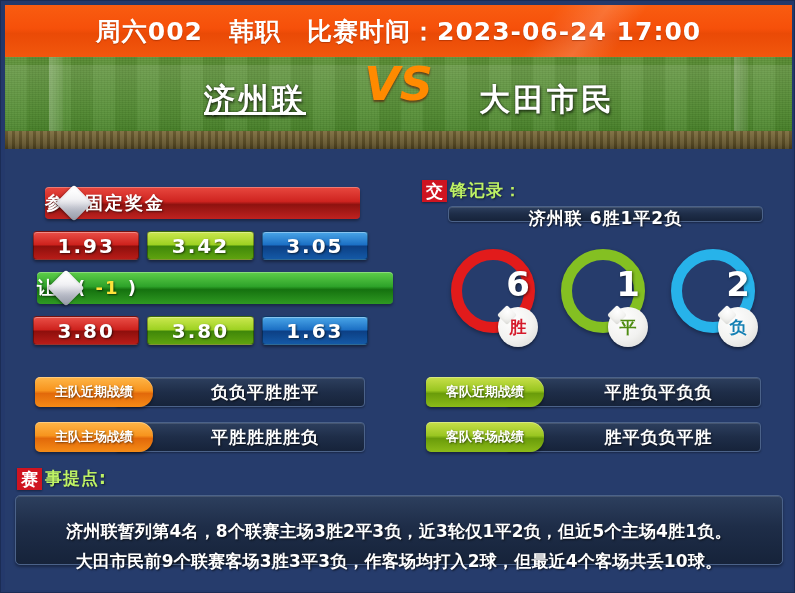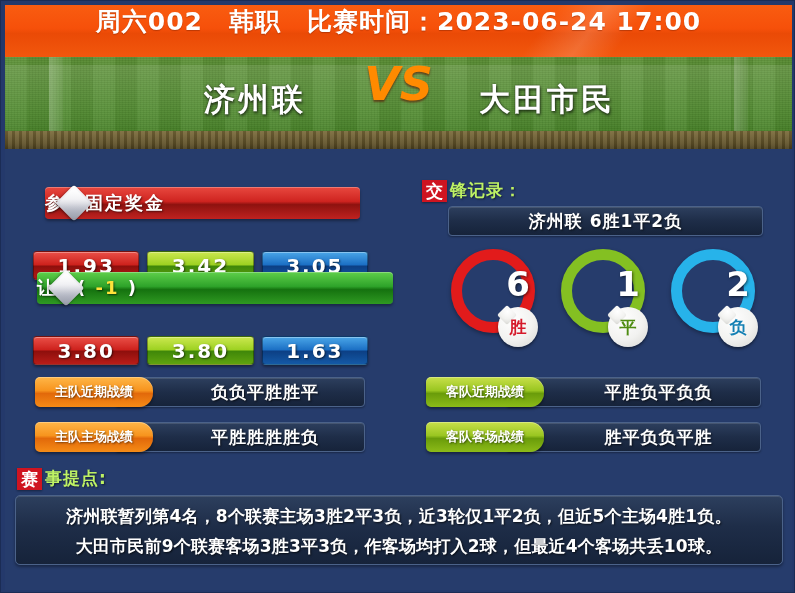--- a/index.html
+++ b/index.html
@@ -23,21 +23,21 @@
   
   .header-bar {
     position: absolute;
     left: 4px;
     top: 4px;
     width: 787px;
     height: 52px;
     background: linear-gradient(180deg, #f95c10 0%, #f6500a 45%, #ea4a06 55%, #f2570d 100%);
     box-sizing: border-box;
     display: flex;
-    align-items: flex-start;
+    align-items: center;
     justify-content: center;
     overflow: hidden;
   }
   .header-bar::after {
     content: "";
     position: absolute;
     right: 90px;
     top: -40px;
     width: 230px;
     height: 140px;
@@ -103,21 +103,21 @@
   .team {
     position: absolute;
     top: 22px;
     color: #ffffff;
     font-size: 31px;
     font-weight: bold;
     letter-spacing: 3px;
     text-shadow: 1px 2px 3px rgba(0,0,0,0.55), 0 0 2px rgba(0,0,0,0.6);
     z-index: 3;
   }
-  .team-home { left: 140px; width: 220px; text-align: center; }
+  .team-home { left: 140px; width: 220px; text-align: center; text-decoration: underline; }
   .team-away { right: 130px; width: 230px; text-align: center; }
   .vs-mark {
     position: absolute;
     left: 50%;
     top: 4px;
     transform: translateX(-50%);
     z-index: 4;
     font-size: 46px;
     font-weight: bold;
     font-style: italic;
@@ -200,21 +200,20 @@
   }
 
   
   .odds-row {
     position: absolute;
     left: 28px;
     width: 335px;
     height: 29px;
     display: flex;
     gap: 8px;
-    margin-top: 20px;
   }
   .odds-row-1 { top: 82px; }
   .odds-row-2 { top: 167px; }
   .odds-btn {
     flex: 1;
     border-radius: 4px;
     display: flex;
     align-items: center;
     justify-content: center;
     color: #ffffff;
@@ -258,27 +257,27 @@
     font-size: 17px;
     font-weight: bold;
     letter-spacing: 1px;
     margin-left: 3px;
     text-shadow: 1px 1px 2px rgba(0,0,0,0.5);
   }
 
   
   .strip {
     position: absolute;
-    height: 30px;
+    height: 16px;
     border-radius: 4px;
     background: linear-gradient(180deg, #2d3f5e 0%, #1e2d48 50%, #16233a 100%);
     border: 1px solid #4b6289;
     box-shadow: inset 0 1px 0 rgba(255,255,255,0.12), 0 1px 2px rgba(0,0,0,0.35);
     display: flex;
-    align-items: center;
+    align-items: flex-start;
     justify-content: center;
     box-sizing: border-box;
   }
   .strip-text {
     color: #ffffff;
     font-size: 17px;
     font-weight: bold;
     letter-spacing: 1px;
     text-shadow: 1px 1px 2px rgba(0,0,0,0.7);
   }
@@ -432,21 +431,21 @@
     position: absolute;
     left: 10px;
     top: 32px;
     width: 768px;
     height: 70px;
     border-radius: 5px;
     background: linear-gradient(180deg, #2d3f5e 0%, #1e2d48 45%, #16233a 100%);
     border: 1px solid #4b6289;
     box-shadow: inset 0 1px 0 rgba(255,255,255,0.12), 0 2px 3px rgba(0,0,0,0.35);
     box-sizing: border-box;
-    padding: 5px 10px 0 10px;
+    padding: 20px 10px 0 10px;
     text-align: center;
   }
   .notes-line {
     color: #ffffff;
     font-size: 17px;
     font-weight: bold;
     line-height: 30px;
     letter-spacing: 0.2px;
     text-shadow: 1px 1px 2px rgba(0,0,0,0.7);
     white-space: nowrap;

